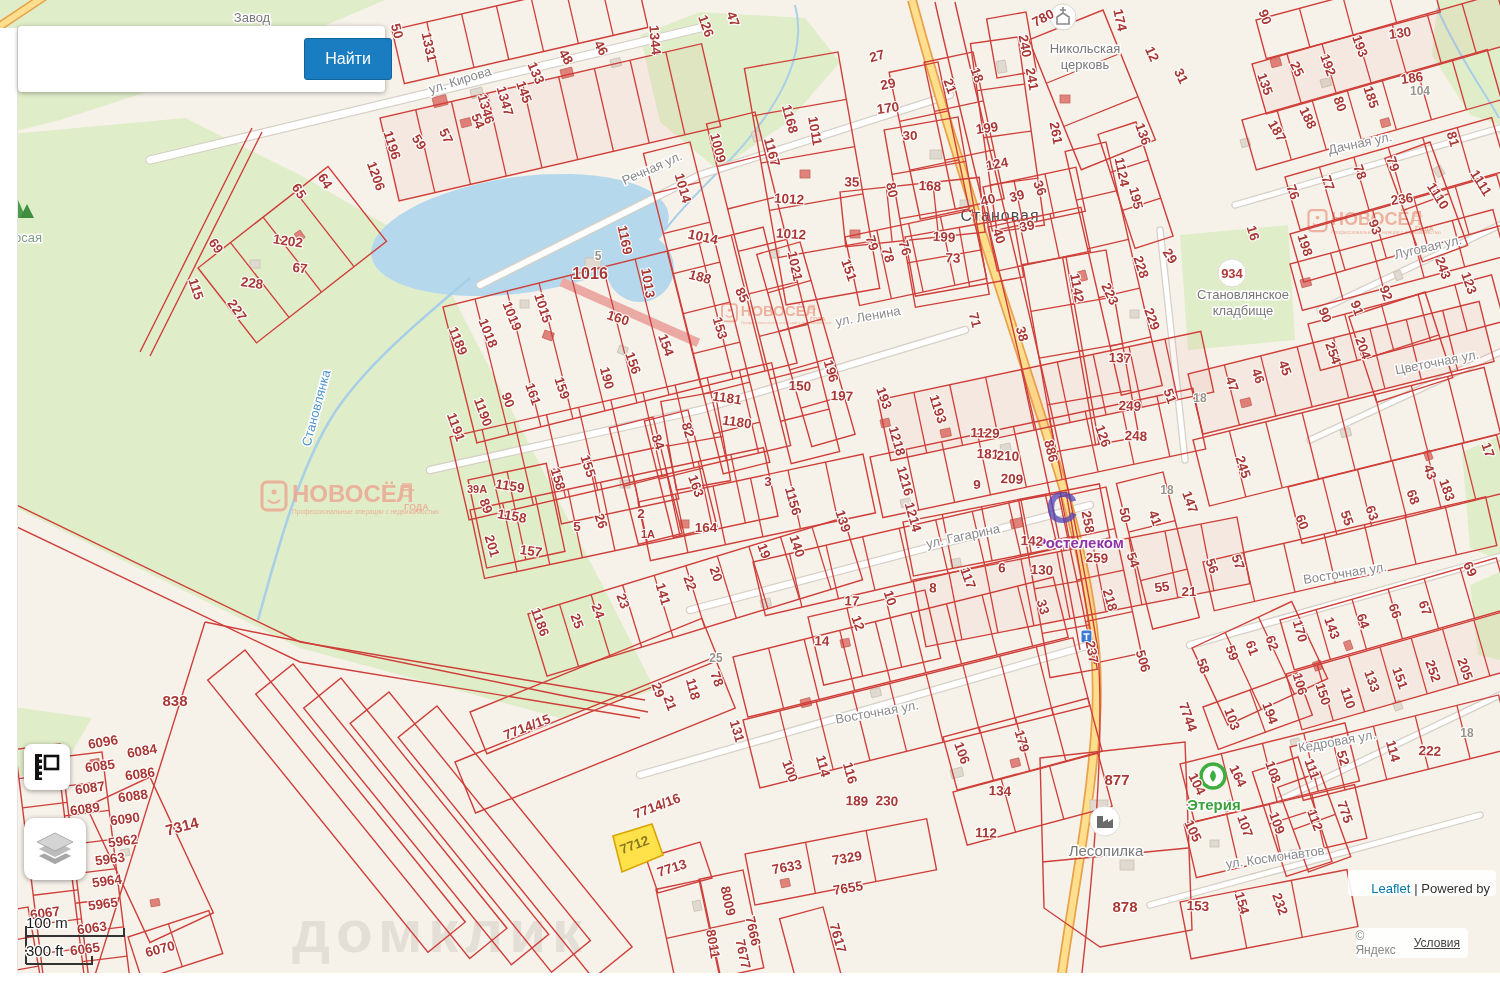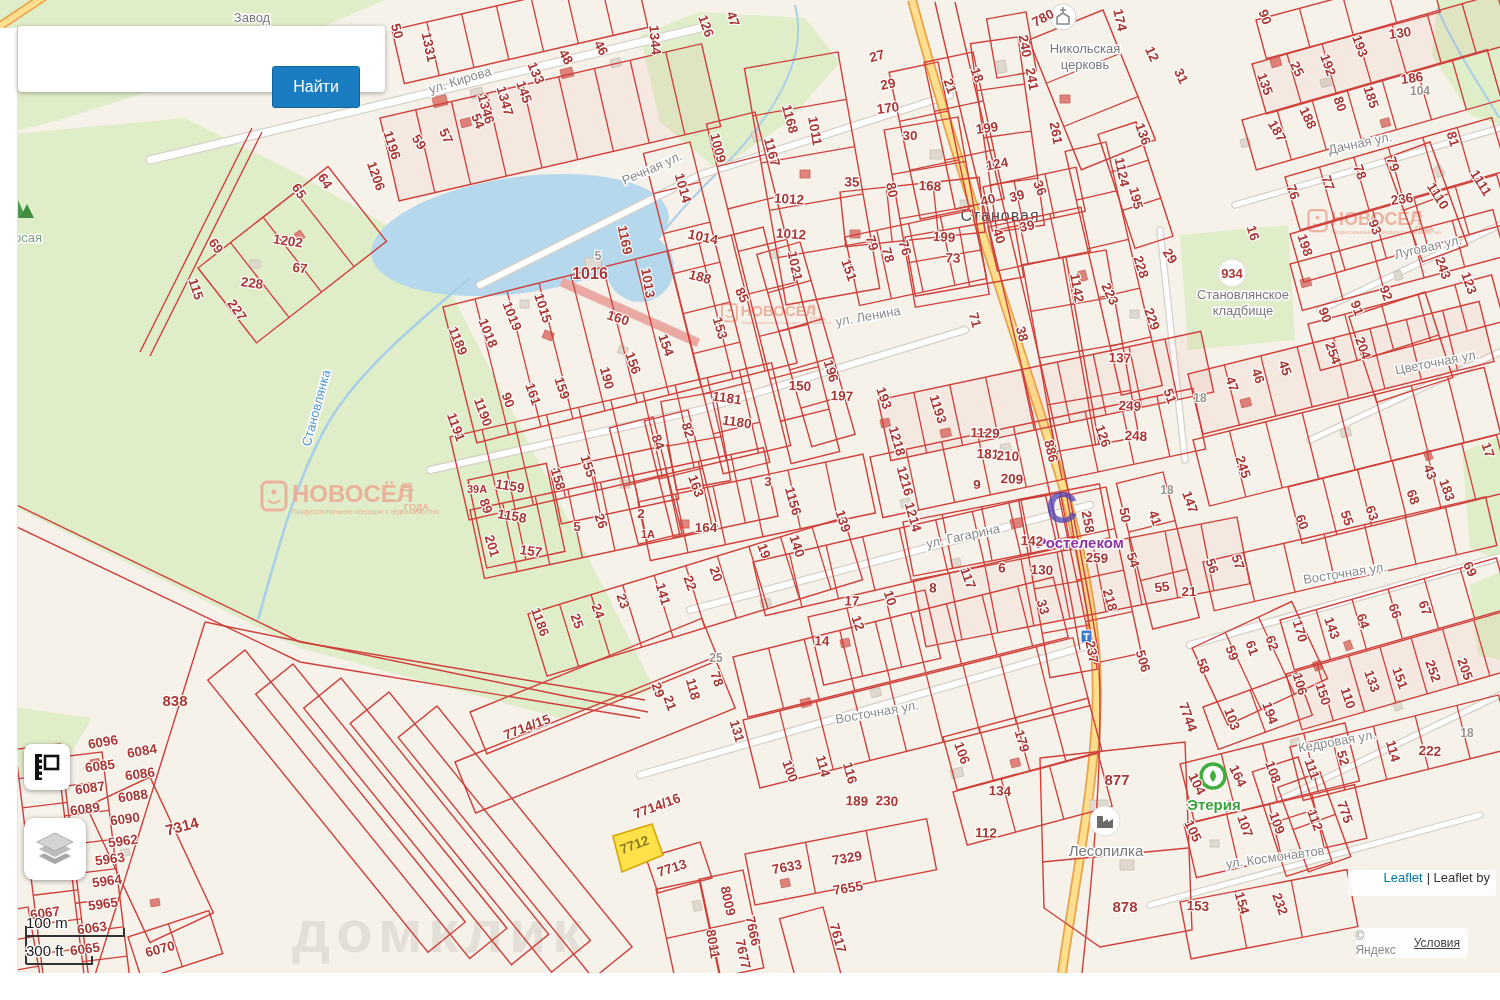--- a/index.html
+++ b/index.html
@@ -6,34 +6,34 @@
   #stage{position:relative;width:1500px;height:1000px;overflow:hidden;background:#fff;}
   #map-svg{position:absolute;left:0;top:0;}
   #left-strip{position:absolute;left:0;top:28px;width:17px;height:945px;background:#fff;border-right:1px solid #e4e4e4;}
   #bottom-band{position:absolute;left:0;top:973px;width:1500px;height:27px;background:#fff;}
 
   .panel{position:absolute;background:#fff;border-radius:4px;box-shadow:0 1px 5px rgba(0,0,0,.35);}
   #search-panel{left:18px;top:26px;width:367px;height:66px;}
   #search-input{position:absolute;left:12px;top:12px;width:248px;height:42px;box-sizing:border-box;
     border:1px solid #a0a0a0;border-radius:2px;font-family:"Liberation Sans",sans-serif;
     font-size:20px;color:#333;padding:0 8px;}
-  #search-button{position:absolute;left:254px;top:12px;width:88px;height:42px;border:1px solid #10659e;
-    border-radius:3px;background:#1a7dc2;color:#fff;font-size:16px;font-family:"Liberation Sans",sans-serif;cursor:pointer;margin-top:28px;}
+  #search-button{position:absolute;left:286px;top:12px;width:88px;height:42px;border:1px solid #10659e;
+    border-radius:3px;background:#1a7dc2;color:#fff;font-size:16px;font-family:"Liberation Sans",sans-serif;cursor:pointer;}
   #def-panel{left:18px;top:100px;width:327px;height:33px;}
   #def-label{position:absolute;left:10px;top:7px;font-size:15px;color:#222;}
   #def-select{position:absolute;left:124px;top:4px;width:212px;height:25px;box-sizing:border-box;
     border:1px solid #8f8f8f;border-radius:3px;background:#fff;font-size:15px;color:#222;
     display:flex;align-items:center;padding:0 6px;justify-content:space-between;cursor:pointer;}
   .ctl-btn{position:absolute;background:#fff;border-radius:8px;box-shadow:0 1px 5px rgba(0,0,0,.4);
     display:flex;align-items:center;justify-content:center;cursor:pointer;}
   #ruler-btn{left:24px;top:744px;width:46px;height:46px;}
   #layers-btn{left:24px;top:818px;width:62px;height:62px;border-radius:10px;}
   #scalebar{position:absolute;left:18px;top:912px;}
   #attr1{position:absolute;left:1348px;top:870px;width:148px;height:26px;background:rgba(255,255,255,.9);
-    border-radius:4px;font-size:13px;display:flex;align-items:flex-start;justify-content:flex-end;padding-right:6px;box-sizing:border-box;}
+    border-radius:4px;font-size:13px;display:flex;align-items:flex-end;justify-content:flex-end;padding-right:6px;box-sizing:border-box;}
   #attr1 .leaflet{color:#0078a8;cursor:pointer;}
   #attr1 .rest{color:#333;margin-left:4px;white-space:pre;}
   #attr2{position:absolute;left:1356px;top:928px;width:112px;height:30px;background:rgba(255,255,255,.9);
     border-radius:4px;font-size:12px;display:flex;align-items:center;justify-content:flex-end;padding-right:8px;box-sizing:border-box;}
   #attr2 .ya{color:#8a8a8a;margin-right:10px;}
   #attr2 .terms{color:#444;text-decoration:underline;cursor:pointer;margin-left:8px;}
 </style>
 </head>
 <body>
 
@@ -1116,19 +1116,19 @@
   <svg id="scalebar" width="130" height="60">
     <text x="8" y="16" font-size="15" fill="#1a1a1a" stroke="#fff" stroke-width="3" paint-order="stroke">100 m</text>
     <path d="M8,14 L8,52" stroke="#333" stroke-width="2" fill="none"></path>
     <path d="M8,24 L106,24 L106,16" stroke="#333" stroke-width="2" fill="none"></path>
     <text x="8" y="44" font-size="15" fill="#1a1a1a" stroke="#fff" stroke-width="3" paint-order="stroke">300 ft</text>
     <path d="M8,52 L74,52 L74,44" stroke="#333" stroke-width="2" fill="none"></path>
   </svg>
 
   <div id="attr1">
     <span class="leaflet">Leaflet</span>
-    <span class="rest">| Leaflet by</span>
+    <span class="rest">| Powered by</span>
   </div>
   <div id="attr2">
     <span class="ya">© Яндекс</span>
     <span class="terms">Условия</span>
   </div>
 </div>
 
 </body></html>

